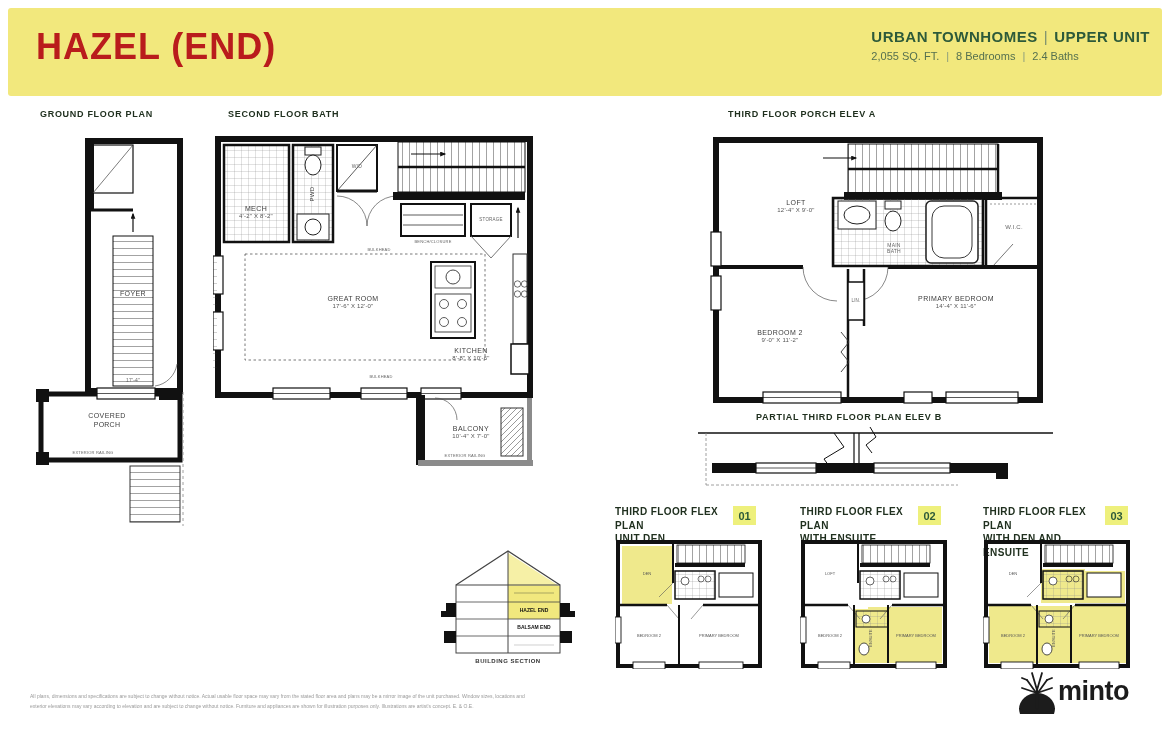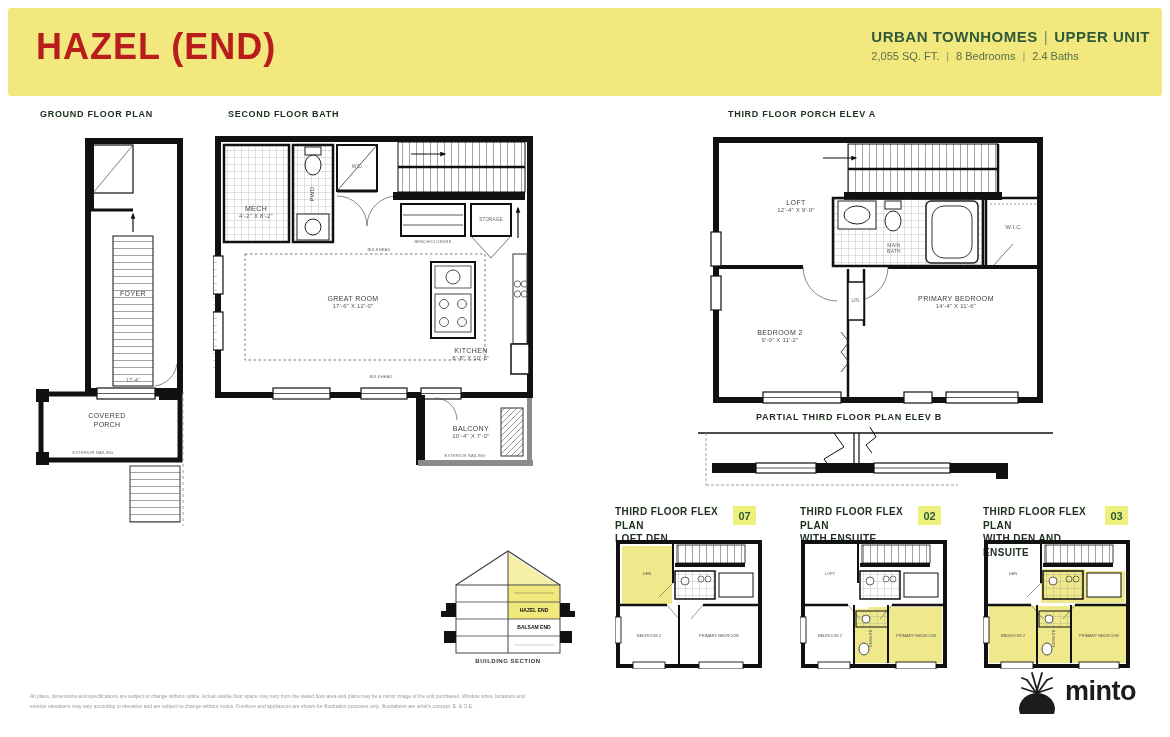--- a/index.html
+++ b/index.html
@@ -22,21 +22,21 @@
   .rl .dim{font-size:6px;color:#555;display:block;letter-spacing:.2px;}
   .tiny{font-size:5px;color:#666;letter-spacing:.2px;}
   .vert{transform:translate(-50%,-50%) rotate(-90deg);}
   
   .flex-title{position:absolute;font-size:10px;font-weight:700;letter-spacing:.4px;line-height:1.35;color:#20301f;width:112px;}
   .badge{position:absolute;width:23px;height:19px;background:#eef07c;color:#2d5a3a;font-weight:700;
          font-size:11px;display:flex;align-items:center;justify-content:center;}
   .mini-rl{position:absolute;transform:translate(-50%,-50%);font-size:4px;color:#555;text-align:center;line-height:1.2;white-space:nowrap;}
   
   #disclaimer{position:absolute;left:30px;top:692px;width:512px;font-size:5px;line-height:1.9;color:#9a9a9a;}
-  #brand{position:absolute;left:1016px;top:668px;display:flex;align-items:center;gap:7px;}
+  #brand{position:absolute;left:1016px;top:668px;display:flex;align-items:center;gap:0;}
   #brand-name{font-size:27px;font-weight:700;letter-spacing:-.5px;color:#1c1c1c;}
   #section-label{position:absolute;font-size:6px;font-weight:700;letter-spacing:.5px;color:#333;
                  transform:translateX(-50%);}
   .sec-cell-label{position:absolute;transform:translate(-50%,-50%);font-size:5px;font-weight:700;color:#111;white-space:nowrap;}
   svg{display:block;}
 </style>
 </head>
 <body>
 
 <div id="canvas">
@@ -305,23 +305,23 @@
         <line x1="156" y1="8" x2="156" y2="48" stroke="#111" stroke-width="1.2"></line>
         <line x1="161" y1="8" x2="161" y2="48" stroke="#111" stroke-width="1.2"></line>
         <polyline points="172,2 178,12 168,20 174,28" fill="none" stroke="#111" stroke-width="1"></polyline>
       </g>
       <rect x="298" y="38" width="12" height="16" fill="#111"></rect>
     </svg>
   </div>
 
   <div class="abs" style="left:615px;top:505px;width:150px;height:165px;">
     <div class="flex-title" style="left:0;top:0;">
-      <span>THIRD FLOOR FLEX PLAN</span><br><span>LOFT DEN</span>
-    </div>
-    <div class="badge" style="left:118px;top:1px;">07</div>
+      <span>THIRD FLOOR FLEX PLAN</span><br><span>UNIT DEN</span>
+    </div>
+    <div class="badge" style="left:118px;top:1px;">01</div>
     <svg class="abs" style="left:0;top:34px;" width="148" height="130" viewBox="0 0 148 130">
       <rect x="7" y="7" width="50" height="58" fill="#efe98c"></rect>
       <rect x="3" y="3" width="142" height="124" fill="none" stroke="#111" stroke-width="4"></rect>
       <rect x="62" y="6" width="68" height="18" fill="url(#stV)" stroke="#111" stroke-width="0.8"></rect>
       <rect x="60" y="24" width="70" height="4" fill="#111"></rect>
       <g>
         <rect x="60" y="32" width="40" height="28" fill="url(#gridP)" stroke="#111" stroke-width="1.5"></rect>
         <circle cx="70" cy="42" r="4" fill="#fff" stroke="#222" stroke-width="0.7"></circle>
         <circle cx="86" cy="40" r="3" fill="none" stroke="#222" stroke-width="0.6"></circle>
         <circle cx="93" cy="40" r="3" fill="none" stroke="#222" stroke-width="0.6"></circle>

